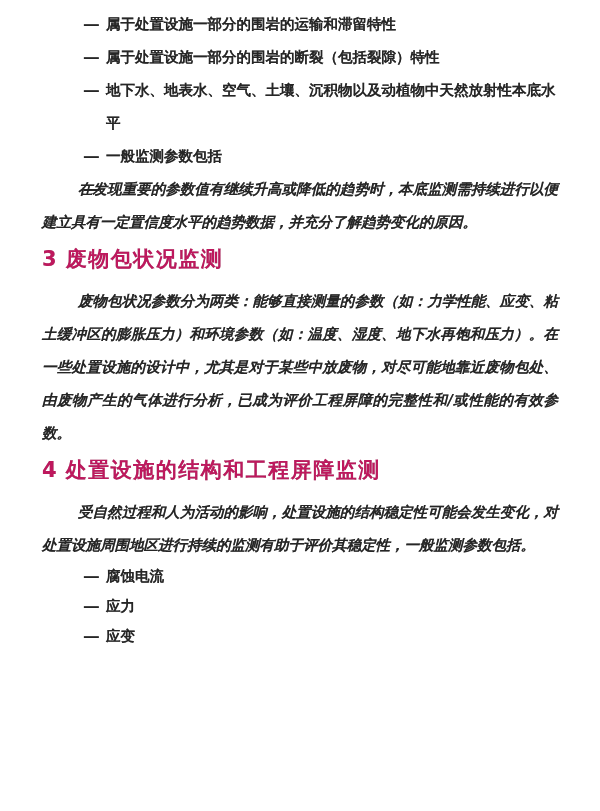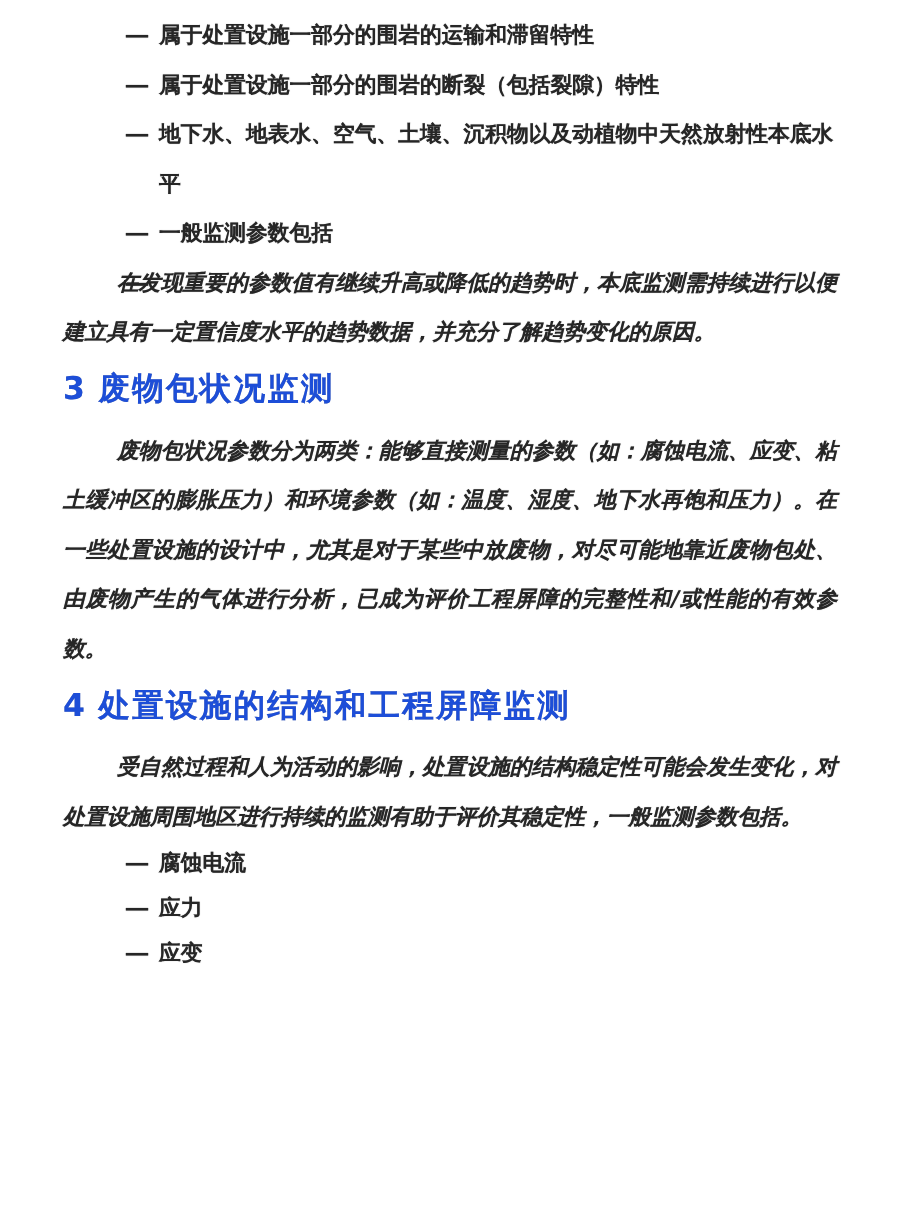--- a/index.html
+++ b/index.html
@@ -55,21 +55,21 @@
   }
   .bullet-list.tight .bullet {
     line-height: 30px;
   }
   .heading {
     font-family: "DejaVu Sans", "Liberation Sans", sans-serif;
     font-size: 21px;
     font-weight: 600;
     letter-spacing: 1.5px;
     line-height: 26px;
-    color: #1d4ed8;
+    color: #be185d;
     margin: 8px 0 12px 0;
     text-shadow: 0 0 0.4px rgba(40,40,40,0.4);
   }
   .heading .h-num {
     letter-spacing: 0;
     margin-right: 9px;
   }
 </style>
 </head>
 <body>
@@ -101,21 +101,21 @@
     </li>
   </ul>
 
   <p class="para">在发现重要的参数值有继续升高或降低的趋势时，本底监测需持续进行以便建立具有一定置信度水平的趋势数据，并充分了解趋势变化的原因。</p>
 
   <h2 class="heading">
     <span class="h-num">3</span><span class="h-title">废物包状况监测</span>
   </h2>
 
 
-  <p class="para">废物包状况参数分为两类：能够直接测量的参数（如：腐蚀电流、应变、粘土缓冲区的膨胀压力）和环境参数（如：温度、湿度、地下水再饱和压力）。在一些处置设施的设计中，尤其是对于某些中放废物，对尽可能地靠近废物包处、由废物产生的气体进行分析，已成为评价工程屏障的完整性和/或性能的有效参数。</p>
+  <p class="para">废物包状况参数分为两类：能够直接测量的参数（如：力学性能、应变、粘土缓冲区的膨胀压力）和环境参数（如：温度、湿度、地下水再饱和压力）。在一些处置设施的设计中，尤其是对于某些中放废物，对尽可能地靠近废物包处、由废物产生的气体进行分析，已成为评价工程屏障的完整性和/或性能的有效参数。</p>
 
   <h2 class="heading">
     <span class="h-num">4</span><span class="h-title">处置设施的结构和工程屏障监测</span>
   </h2>
 
   <p class="para">受自然过程和人为活动的影响，处置设施的结构稳定性可能会发生变化，对处置设施周围地区进行持续的监测有助于评价其稳定性，一般监测参数包括。</p>
 
   <ul class="bullet-list tight">
     <li class="bullet">
       <span class="dash">—</span>

